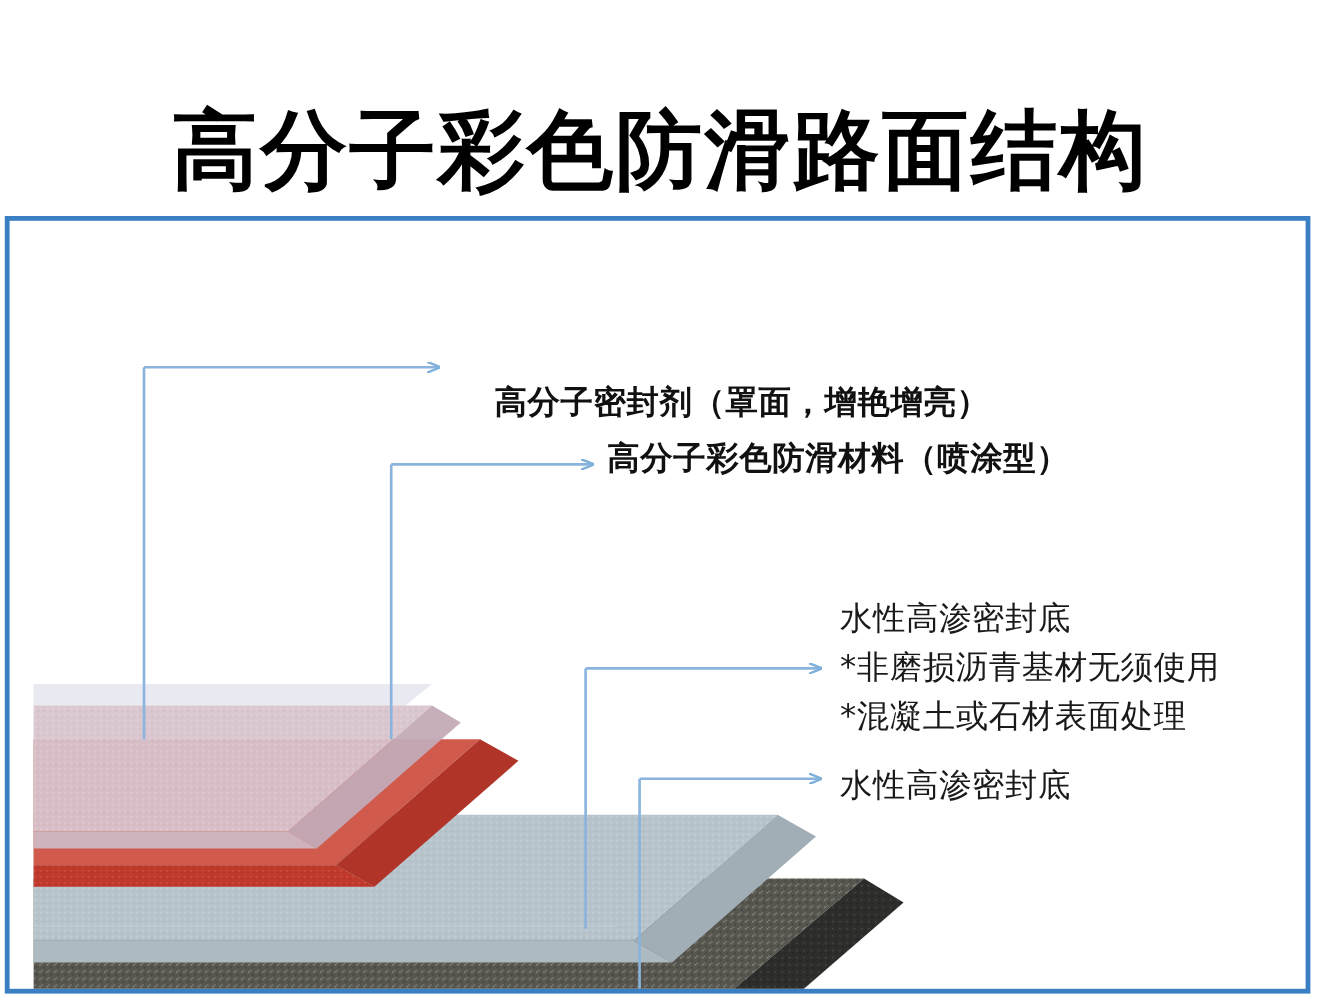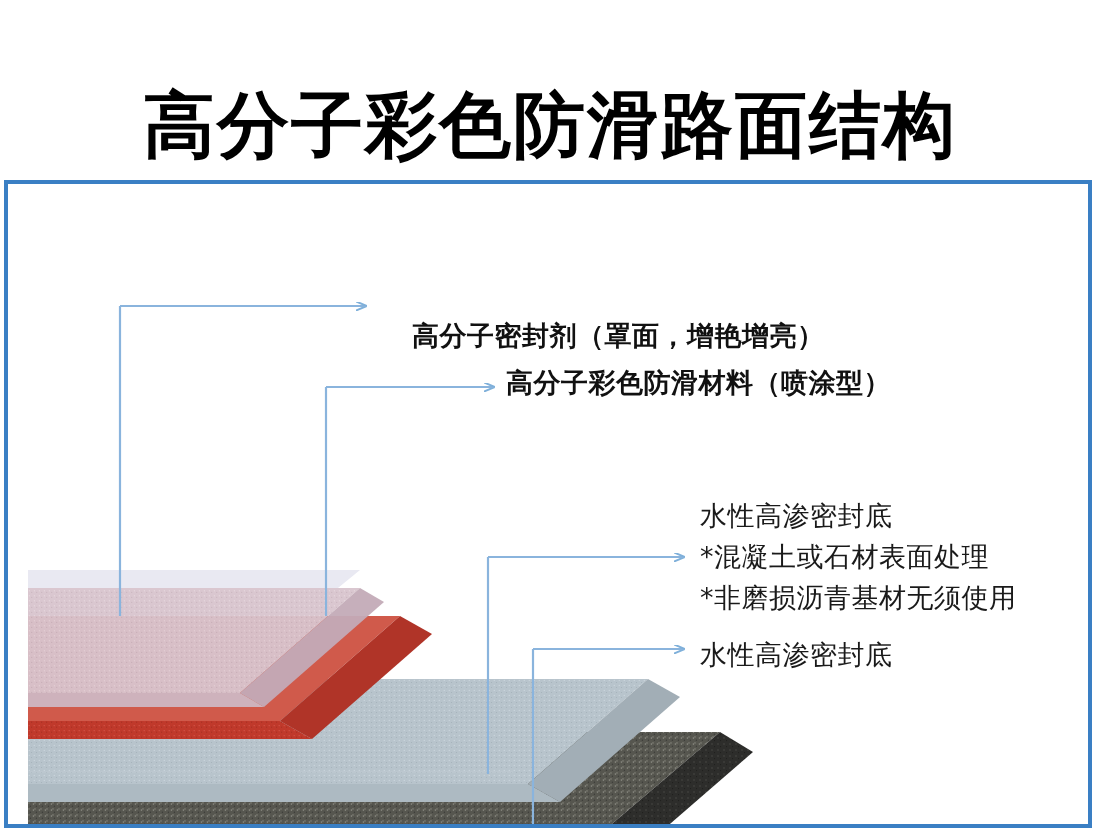--- a/index.html
+++ b/index.html
@@ -193,17 +193,17 @@
   </svg>
 
 </div>
 
 <div id="label-sealant" class="callout bold">高分子密封剂（罩面，增艳增亮）</div>
 
 <div id="label-antislip" class="callout bold">高分子彩色防滑材料（喷涂型）</div>
 
 <div id="label-primer" class="callout light">
   <span class="line">水性高渗密封底</span>
+  <span class="line">*非磨损沥青基材无须使用</span>
   <span class="line">*混凝土或石材表面处理</span>
-  <span class="line">*非磨损沥青基材无须使用</span>
 </div>
 
 <div id="label-base" class="callout light">水性高渗密封底</div>
 
 </body></html>

